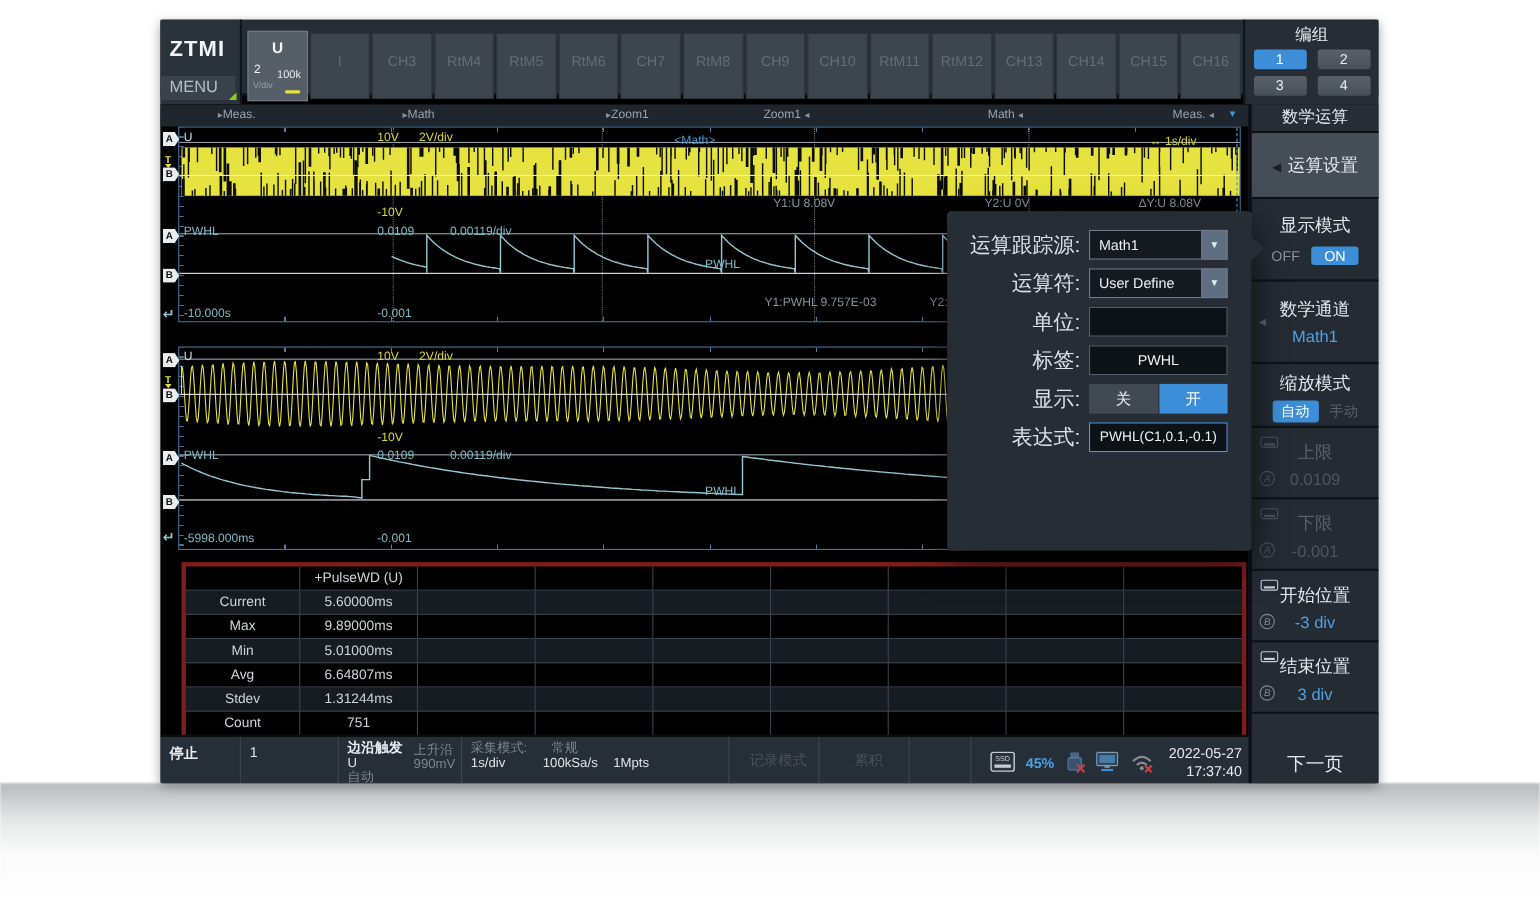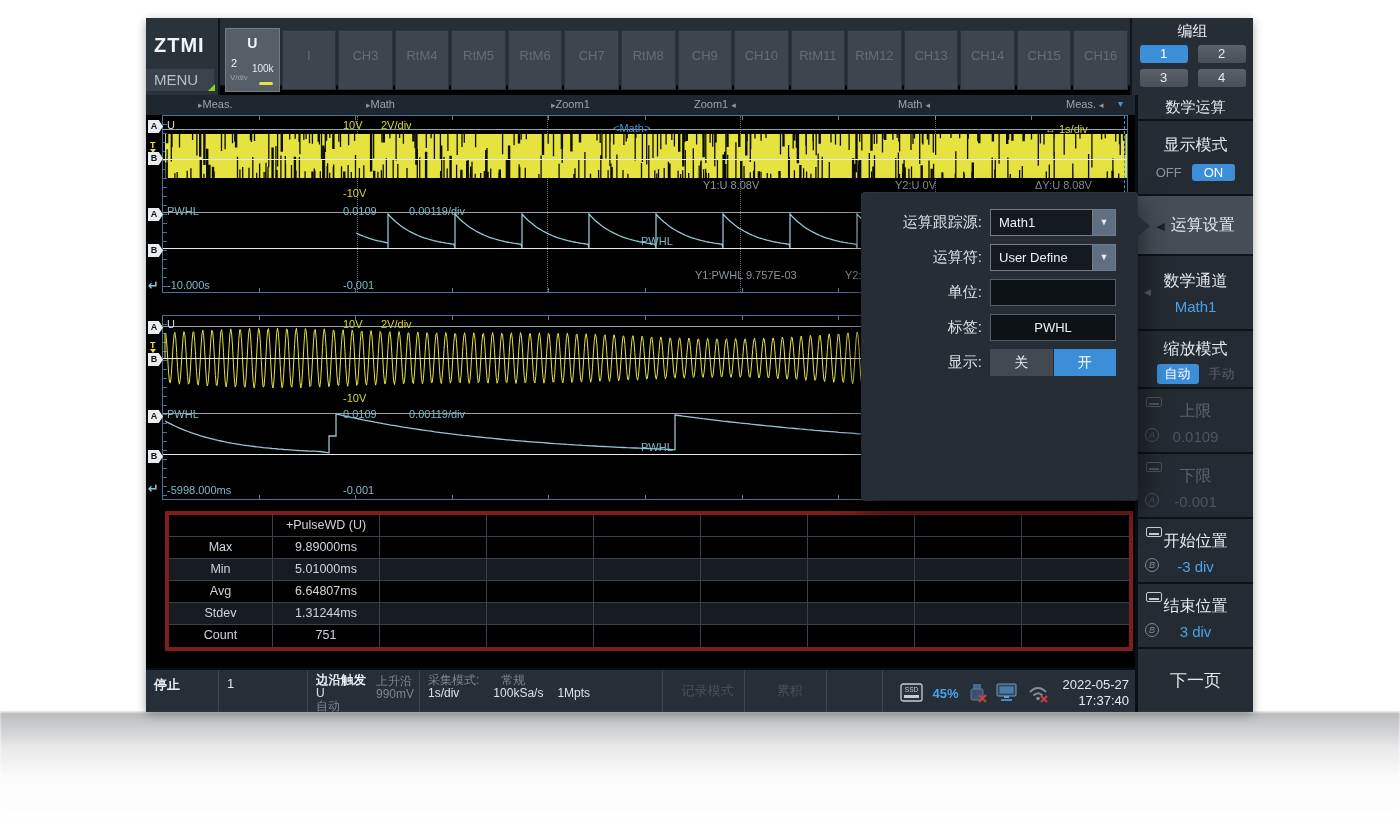--- a/index.html
+++ b/index.html
@@ -136,21 +136,21 @@
   .icon-w { color:#c7ccd1; } .icon-d { color:#4c545d; } .icon-g { color:#80888f; }
 
   
   #dialog { position:absolute; left:716px; top:175px; width:275px; height:307px; background:#262d35;
     border-radius:3px; z-index:50; box-shadow:0 12px 32px rgba(0,0,0,.65),0 0 0 1px #343c45;
     padding-top:16px; }
   .notch { position:absolute; right:-13px; top:22px; width:0; height:0;
     border-top:11px solid transparent; border-bottom:11px solid transparent;
     border-left:13px solid #262d35; }
   .drow { display:flex; align-items:center; height:27px; margin-bottom:8px; }
-  .dlabel { width:128px; text-align:right; padding-right:8px; color:#dce1e6; font-size:15px; }
+  .dlabel { width:128px; text-align:right; padding-right:8px; color:#dce1e6; font-size:19px; }
   .dsel { width:126px; height:27px; display:flex; }
   .dsel-val { flex:1; background:#141a20; border:1px solid #707a85; border-right:none; color:#eef1f4;
     font-size:13px; line-height:25px; padding-left:8px; }
   .dsel-btn { width:24px; background:#5d6f80; border:1px solid #707a85; color:#e6ebef; font-size:9px;
     text-align:center; line-height:25px; }
   .dinput { width:126px; height:27px; background:#0d1216; border:1px solid #545e68; color:#eef1f4;
     font-size:13px; line-height:25px; text-align:center; }
   .dinput.expr { border:1px solid #4e97de; font-size:12.5px; }
   .dtoggle { width:126px; height:27px; display:flex; gap:1px; }
   .tg { flex:1; text-align:center; font-size:14px; line-height:27px; color:#e8ecef; }
@@ -313,20 +313,31 @@
             <div class="tcell"></div>
             <div class="tcell">+PulseWD (U)</div>
             <div class="tcell"></div>
             <div class="tcell"></div>
             <div class="tcell"></div>
             <div class="tcell"></div>
             <div class="tcell"></div>
             <div class="tcell"></div>
             <div class="tcell"></div>
           </div>
+          <div class="trow alt">
+            <div class="tcell">Current</div>
+            <div class="tcell">5.60000ms</div>
+            <div class="tcell"></div>
+            <div class="tcell"></div>
+            <div class="tcell"></div>
+            <div class="tcell"></div>
+            <div class="tcell"></div>
+            <div class="tcell"></div>
+            <div class="tcell"></div>
+          </div>
           <div class="trow">
             <div class="tcell">Max</div>
             <div class="tcell">9.89000ms</div>
             <div class="tcell"></div>
             <div class="tcell"></div>
             <div class="tcell"></div>
             <div class="tcell"></div>
             <div class="tcell"></div>
             <div class="tcell"></div>
             <div class="tcell"></div>
@@ -373,33 +384,33 @@
             <div class="tcell"></div>
             <div class="tcell"></div>
             <div class="tcell"></div>
             <div class="tcell"></div>
           </div>
         </div>
     </div>
 
     <aside id="sidebar">
       <div class="sb-item sb-title">数学运算</div>
+
+      <div class="sb-item sb-sel" style="height:60px;padding-top:19px">
+        <span class="tri-left">◀</span><span class="sb-label">运算设置</span>
+      </div>
 
       <div class="sb-item" style="height:75px;padding-top:14px">
         <div class="sb-label">显示模式</div>
         <div class="onoff">
           <span class="off-txt">OFF</span>
           <span class="on-btn">ON</span>
         </div>
       </div>
 
-      <div class="sb-item sb-sel" style="height:60px;padding-top:19px">
-        <span class="tri-left">◀</span><span class="sb-label">运算设置</span>
-      </div>
-
       <div class="sb-item" style="height:75px;padding-top:15px">
         <span class="tri-dim">◀</span>
         <div class="sb-label">数学通道</div>
         <div class="sb-value-blue">Math1</div>
       </div>
 
       <div class="sb-item" style="height:58px;padding-top:8px">
         <div class="sb-label">缩放模式</div>
         <div class="onoff" style="margin-top:4px">
           <span class="auto-btn">自动</span>
@@ -428,21 +439,21 @@
         <div class="sb-value-blue">-3 div</div>
       </div>
 
       <div class="sb-item" style="height:65px;padding-top:12px">
         <i class="kb icon-w"></i>
         <i class="knob icon-g">B</i>
         <div class="sb-label">结束位置</div>
         <div class="sb-value-blue">3 div</div>
       </div>
 
-      <div class="sb-item" style="height:63px;padding-top:20px;border-bottom:none;background:#262d35">
+      <div class="sb-item" style="height:63px;padding-top:34px;border-bottom:none;background:#262d35">
         <div class="sb-label" style="font-size:17px">下一页</div>
       </div>
     </aside>
 
     <footer id="statusbar">
       <div class="sb-cell sb-run"><span>停止</span></div>
       <div class="sb-cell sb-seq"><span>1</span></div>
       <div class="sb-cell sb-trig">
         <div>
           <div class="sb-wb">边沿触发</div>
@@ -527,17 +538,21 @@
         <span class="dlabel">标签:</span>
         <div class="dinput">PWHL</div>
       </div>
       <div class="drow">
         <span class="dlabel">显示:</span>
         <div class="dtoggle">
           <span class="tg tg-off">关</span>
           <span class="tg tg-on">开</span>
         </div>
       </div>
+      <div class="drow">
+        <span class="dlabel">表达式:</span>
+        <div class="dinput expr">PWHL(C1,0.1,-0.1)</div>
+      </div>
     </div>
 
   </div>
   <div id="reflection"></div>
 </div>
 
 </body></html>

